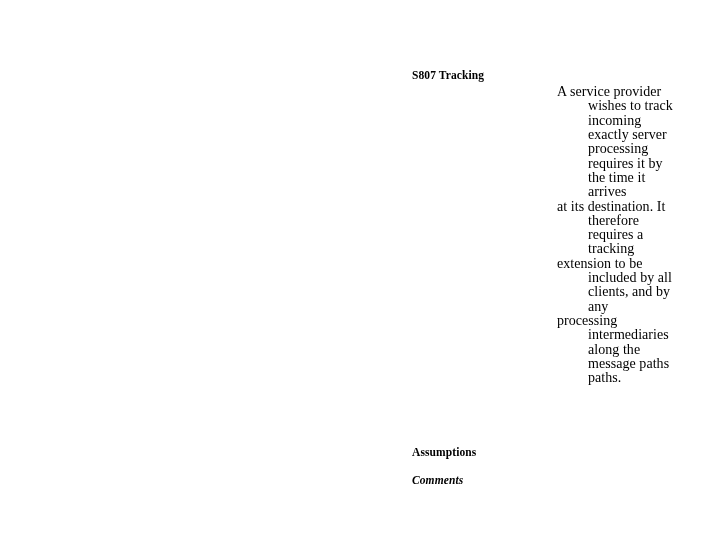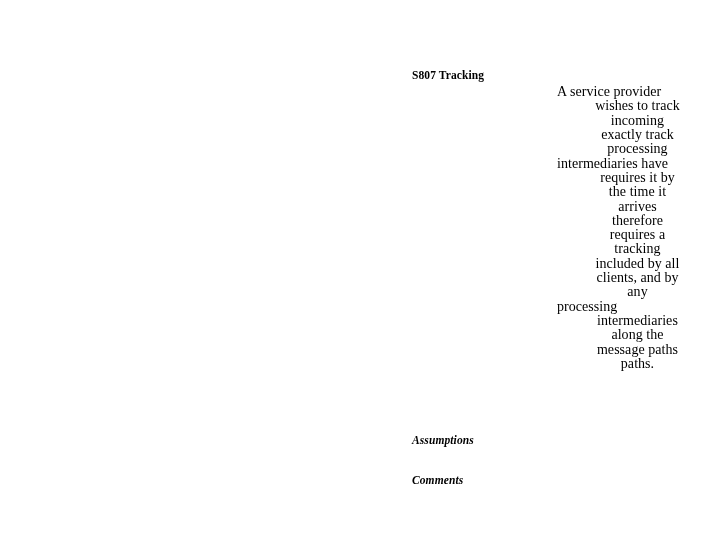--- a/index.html
+++ b/index.html
@@ -29,21 +29,21 @@
   .heading {
     position: absolute;
     font-weight: bold;
     font-size: 11.5px;
     line-height: 14px;
     letter-spacing: 0.1px;
     white-space: nowrap;
   }
 
   #title-heading   { left: 412px; top: 68px;  }
-  #assumptions-heading { left: 412px; top: 433px; font-style: italic; }
+  #assumptions-heading { left: 412px; top: 445px; }
   #comments-heading    { left: 412px; top: 473px; font-style: italic; }
 
   
   .body-column {
     position: absolute;
     left: 557px;
     top: 85px;
     width: 130px;
   }
 
@@ -55,43 +55,43 @@
     letter-spacing: 0.05px;
   }
 
   
   .body-line.outdent {
     margin-left: 0px;
   }
   
   .body-line.indent {
     margin-left: 31px;
-    text-align: center;
   }
 </style>
 </head>
 <body>
 
 <div class="page">
 
   <div class="heading" id="title-heading">S807 Tracking</div>
 
   <div class="body-column">
       <div class="body-line outdent">A service provider</div>
       <div class="body-line indent">wishes to track</div>
       <div class="body-line indent">incoming</div>
-      <div class="body-line indent">exactly track</div>
+      <div class="body-line indent">exactly server</div>
       <div class="body-line indent">processing</div>
-      <div class="body-line outdent">intermediaries have</div>
       <div class="body-line indent">requires it by</div>
       <div class="body-line indent">the time it</div>
       <div class="body-line indent">arrives</div>
+      <div class="body-line outdent">at its destination. It</div>
       <div class="body-line indent">therefore</div>
       <div class="body-line indent">requires a</div>
       <div class="body-line indent">tracking</div>
+      <div class="body-line outdent">extension to be</div>
       <div class="body-line indent">included by all</div>
       <div class="body-line indent">clients, and by</div>
       <div class="body-line indent">any</div>
       <div class="body-line outdent">processing</div>
       <div class="body-line indent">intermediaries</div>
       <div class="body-line indent">along the</div>
       <div class="body-line indent">message paths</div>
       <div class="body-line indent">paths.</div>
     </div>
 

